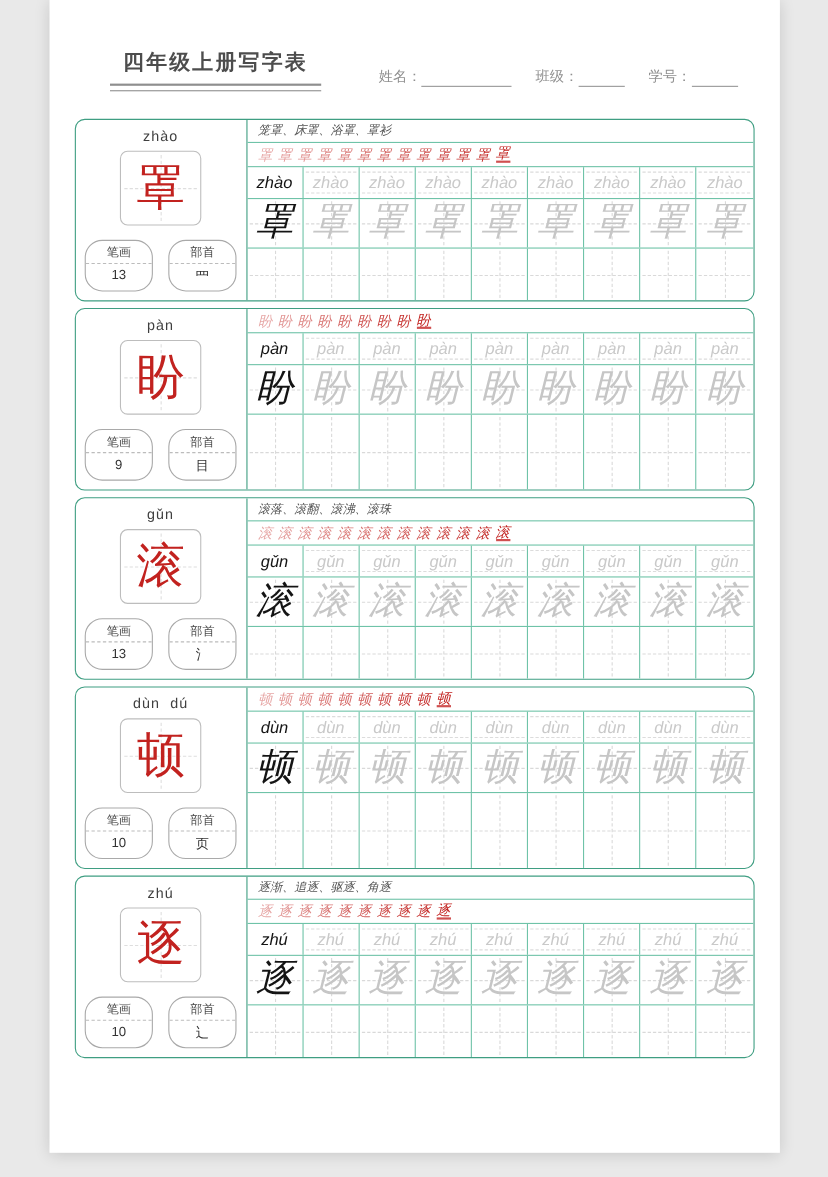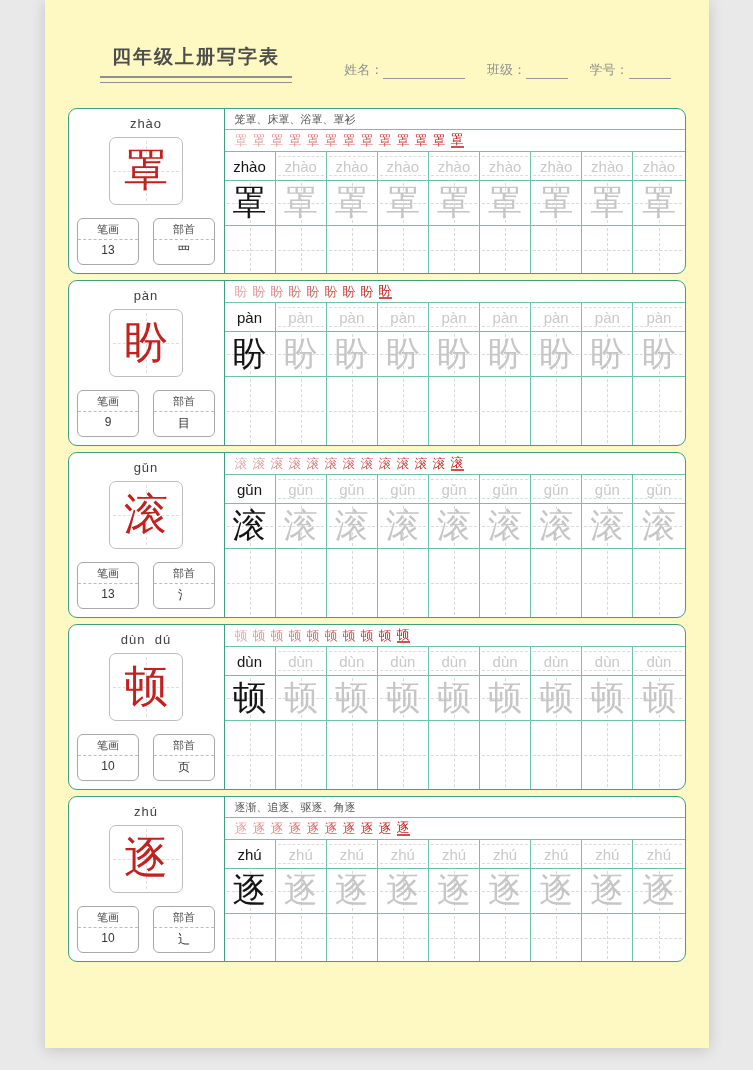--- a/index.html
+++ b/index.html
@@ -4,21 +4,21 @@
 <style>
   html, body { margin: 0; padding: 0; }
   body {
     background: #e9e9e9;
     font-family: "Liberation Sans", sans-serif;
     width: 753px; height: 1070px;
     overflow: hidden;
   }
   .page {
     width: 664px; min-height: 1048px;
-    margin: 0 auto; background: #fef9c3;
+    margin: 0 auto; background: #ffffff;
     box-shadow: 0 2px 14px rgba(0,0,0,0.16);
     box-sizing: border-box;
     position: relative;
   }
   
   .header-row { display: flex; align-items: flex-end; padding: 44px 20px 0 55px; }
   .title-wrap { width: 267px; text-align: center; }
   .page-title { font-size: 19px; font-weight: bold; color: #4d4d4d; letter-spacing: 2px; }
   .title-underline { margin-top: 6px; height: 4px; border-top: 2px solid #8f8f8f; border-bottom: 1px solid #8f8f8f; }
   .fields { margin-left: 52px; white-space: nowrap; font-size: 13px; color: #8f8f8f; padding-bottom: 4px; }
@@ -41,25 +41,25 @@
   .lp-pinyin { font-size: 13px; color: #3f3f3f; letter-spacing: 1px; white-space: pre; margin-bottom: 6px; }
   .charbox {
     width: 72px; height: 66px; border: 1px solid #bdbdbd; border-radius: 7px;
     position: relative; display: flex; align-items: center; justify-content: center;
     background: #fff;
   }
   .charbox::before { content: ''; position: absolute; top: 3px; bottom: 3px; left: 50%; border-left: 1px dashed #dedede; }
   .charbox::after  { content: ''; position: absolute; left: 3px; right: 3px; top: 50%; border-top: 1px dashed #dedede; }
   .mainchar { position: relative; z-index: 1; font-size: 44px; line-height: 1; color: #c2221f; font-family: "Liberation Serif", serif; }
   .meta { display: flex; gap: 14px; margin-top: 13px; }
-  .metabox { width: 60px; border: 1px solid #a9a9a9; border-radius: 6px; overflow: hidden; text-align: center; }
+  .metabox { width: 60px; border: 1px solid #a9a9a9; border-radius: 16px; overflow: hidden; text-align: center; }
   .meta-h { font-size: 11px; color: #4a4a4a; padding: 3px 0 2px; border-bottom: 1px dashed #bcbcbc; }
   .meta-v { font-size: 12px; color: #333; padding: 3px 0 4px; }
   
-  .right { flex: 1; display: flex; flex-direction: column; min-width: 0; }
+  .right { flex: 1; display: flex; flex-direction: column; min-width: 0; font-style: italic; }
   .words {
     height: 20px; line-height: 20px; flex: none;
     font-size: 11px; color: #555; padding-left: 10px;
     border-bottom: 1px solid #6fc3a8;
     white-space: nowrap; overflow: hidden;
   }
   .strokes {
     height: 21px; flex: none; display: flex; align-items: center;
     padding-left: 10px; border-bottom: 1px solid #6fc3a8;
     font-size: 13px; line-height: 1; color: #c2221f;
@@ -301,20 +301,21 @@
           <div class="meta-h">笔画</div>
           <div class="meta-v">13</div>
         </div>
         <div class="metabox">
           <div class="meta-h">部首</div>
           <div class="meta-v">氵</div>
         </div>
       </div>
     </div>
     <div class="right">
+      <div class="words">滚落、滚翻、滚沸、滚珠</div>
       <div class="strokes">
             <span class="stroke-glyph" style="opacity: 0.4;">滚</span>
             <span class="stroke-glyph" style="opacity: 0.45;">滚</span>
             <span class="stroke-glyph" style="opacity: 0.5;">滚</span>
             <span class="stroke-glyph" style="opacity: 0.55;">滚</span>
             <span class="stroke-glyph" style="opacity: 0.6;">滚</span>
             <span class="stroke-glyph" style="opacity: 0.65;">滚</span>
             <span class="stroke-glyph" style="opacity: 0.7;">滚</span>
             <span class="stroke-glyph" style="opacity: 0.75;">滚</span>
             <span class="stroke-glyph" style="opacity: 0.8;">滚</span>

